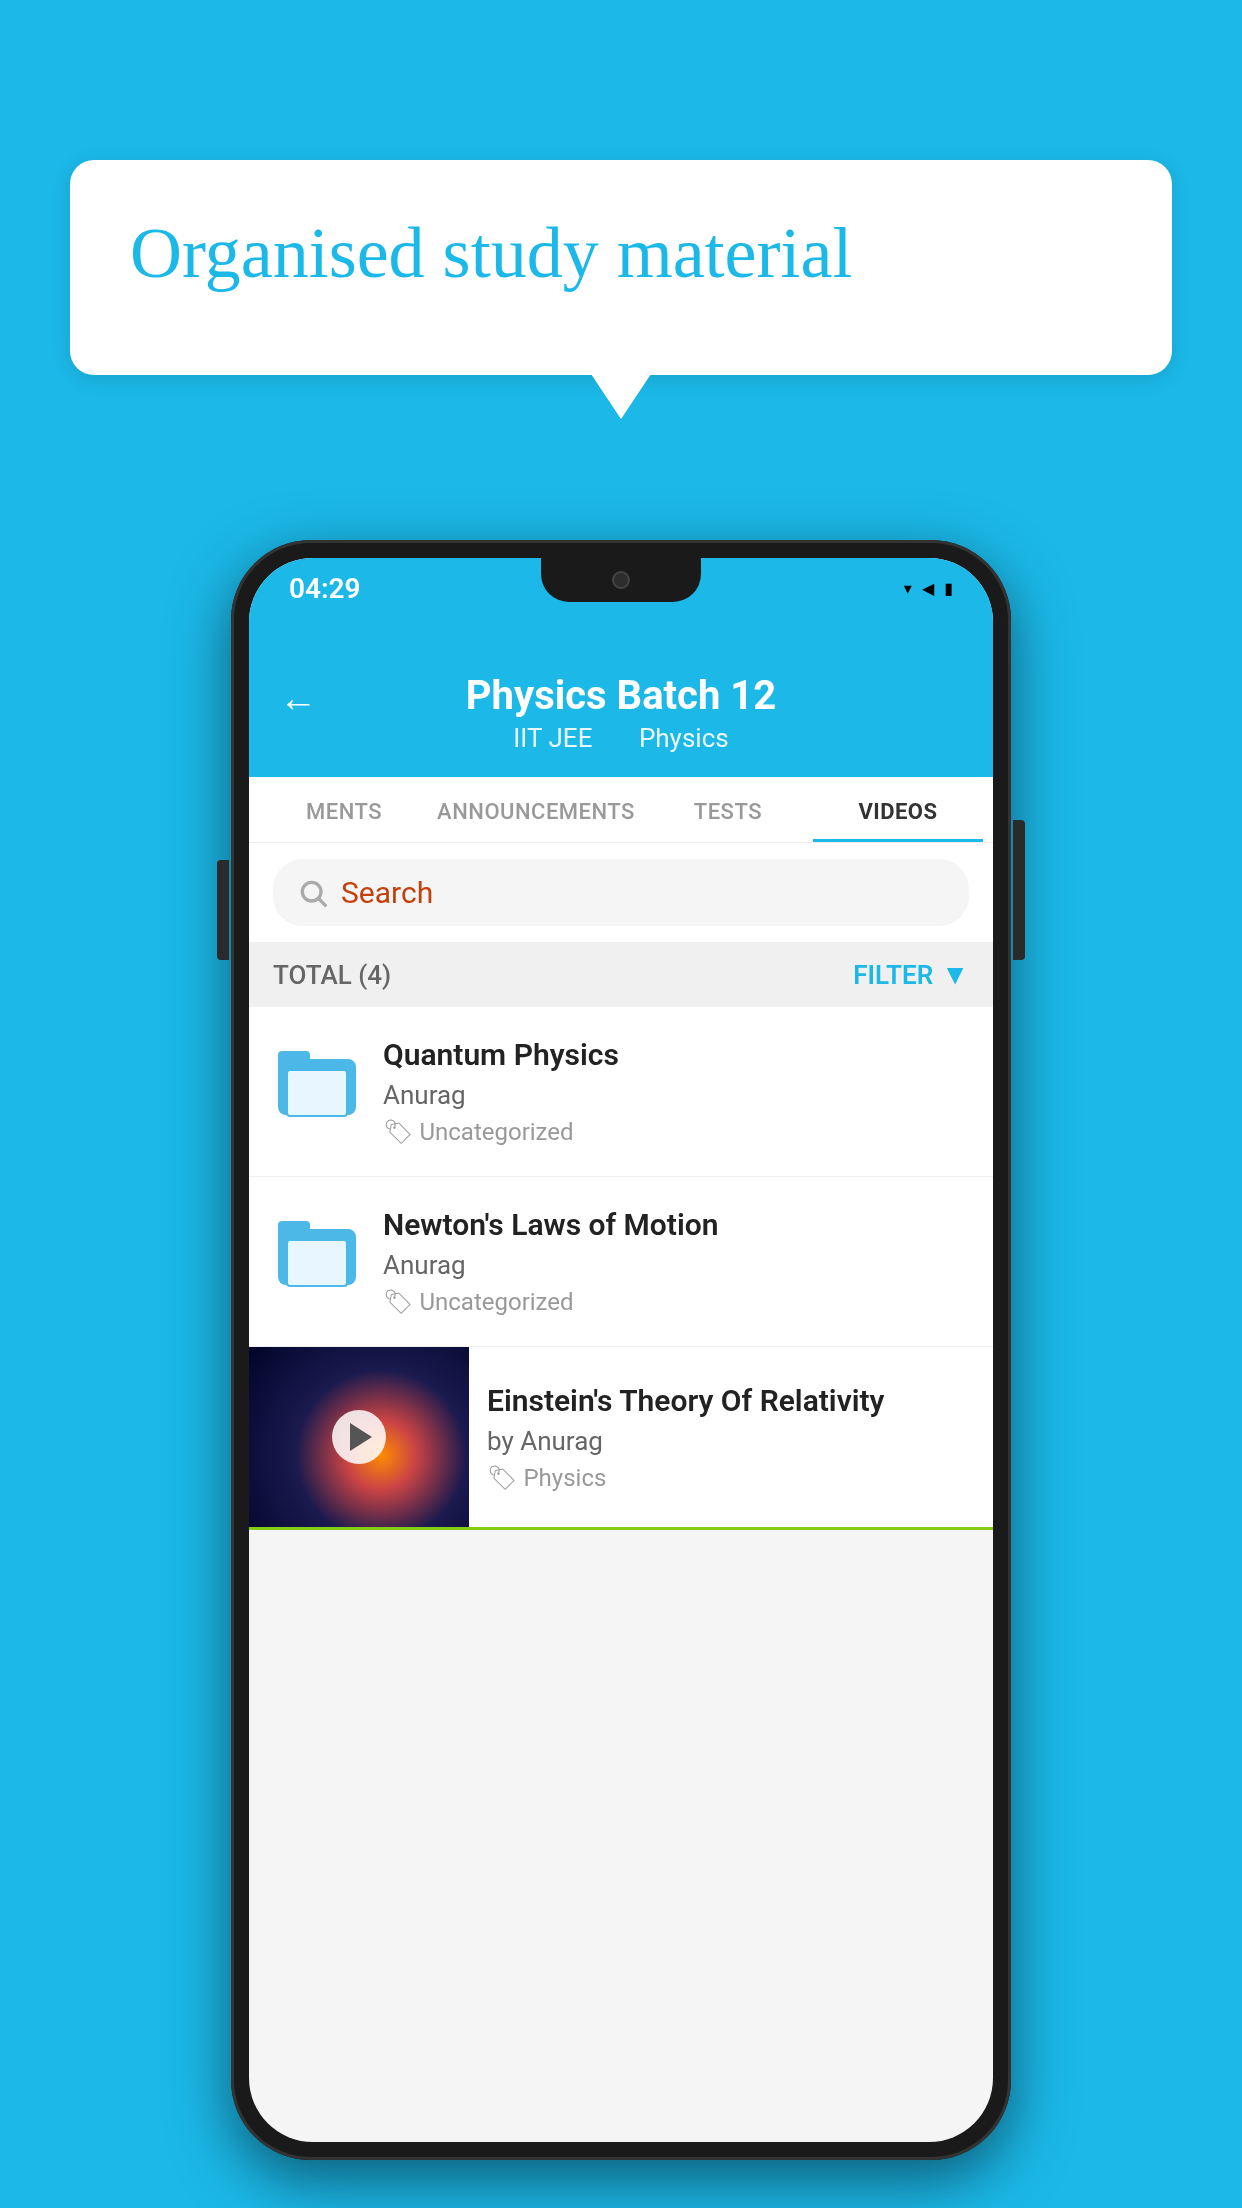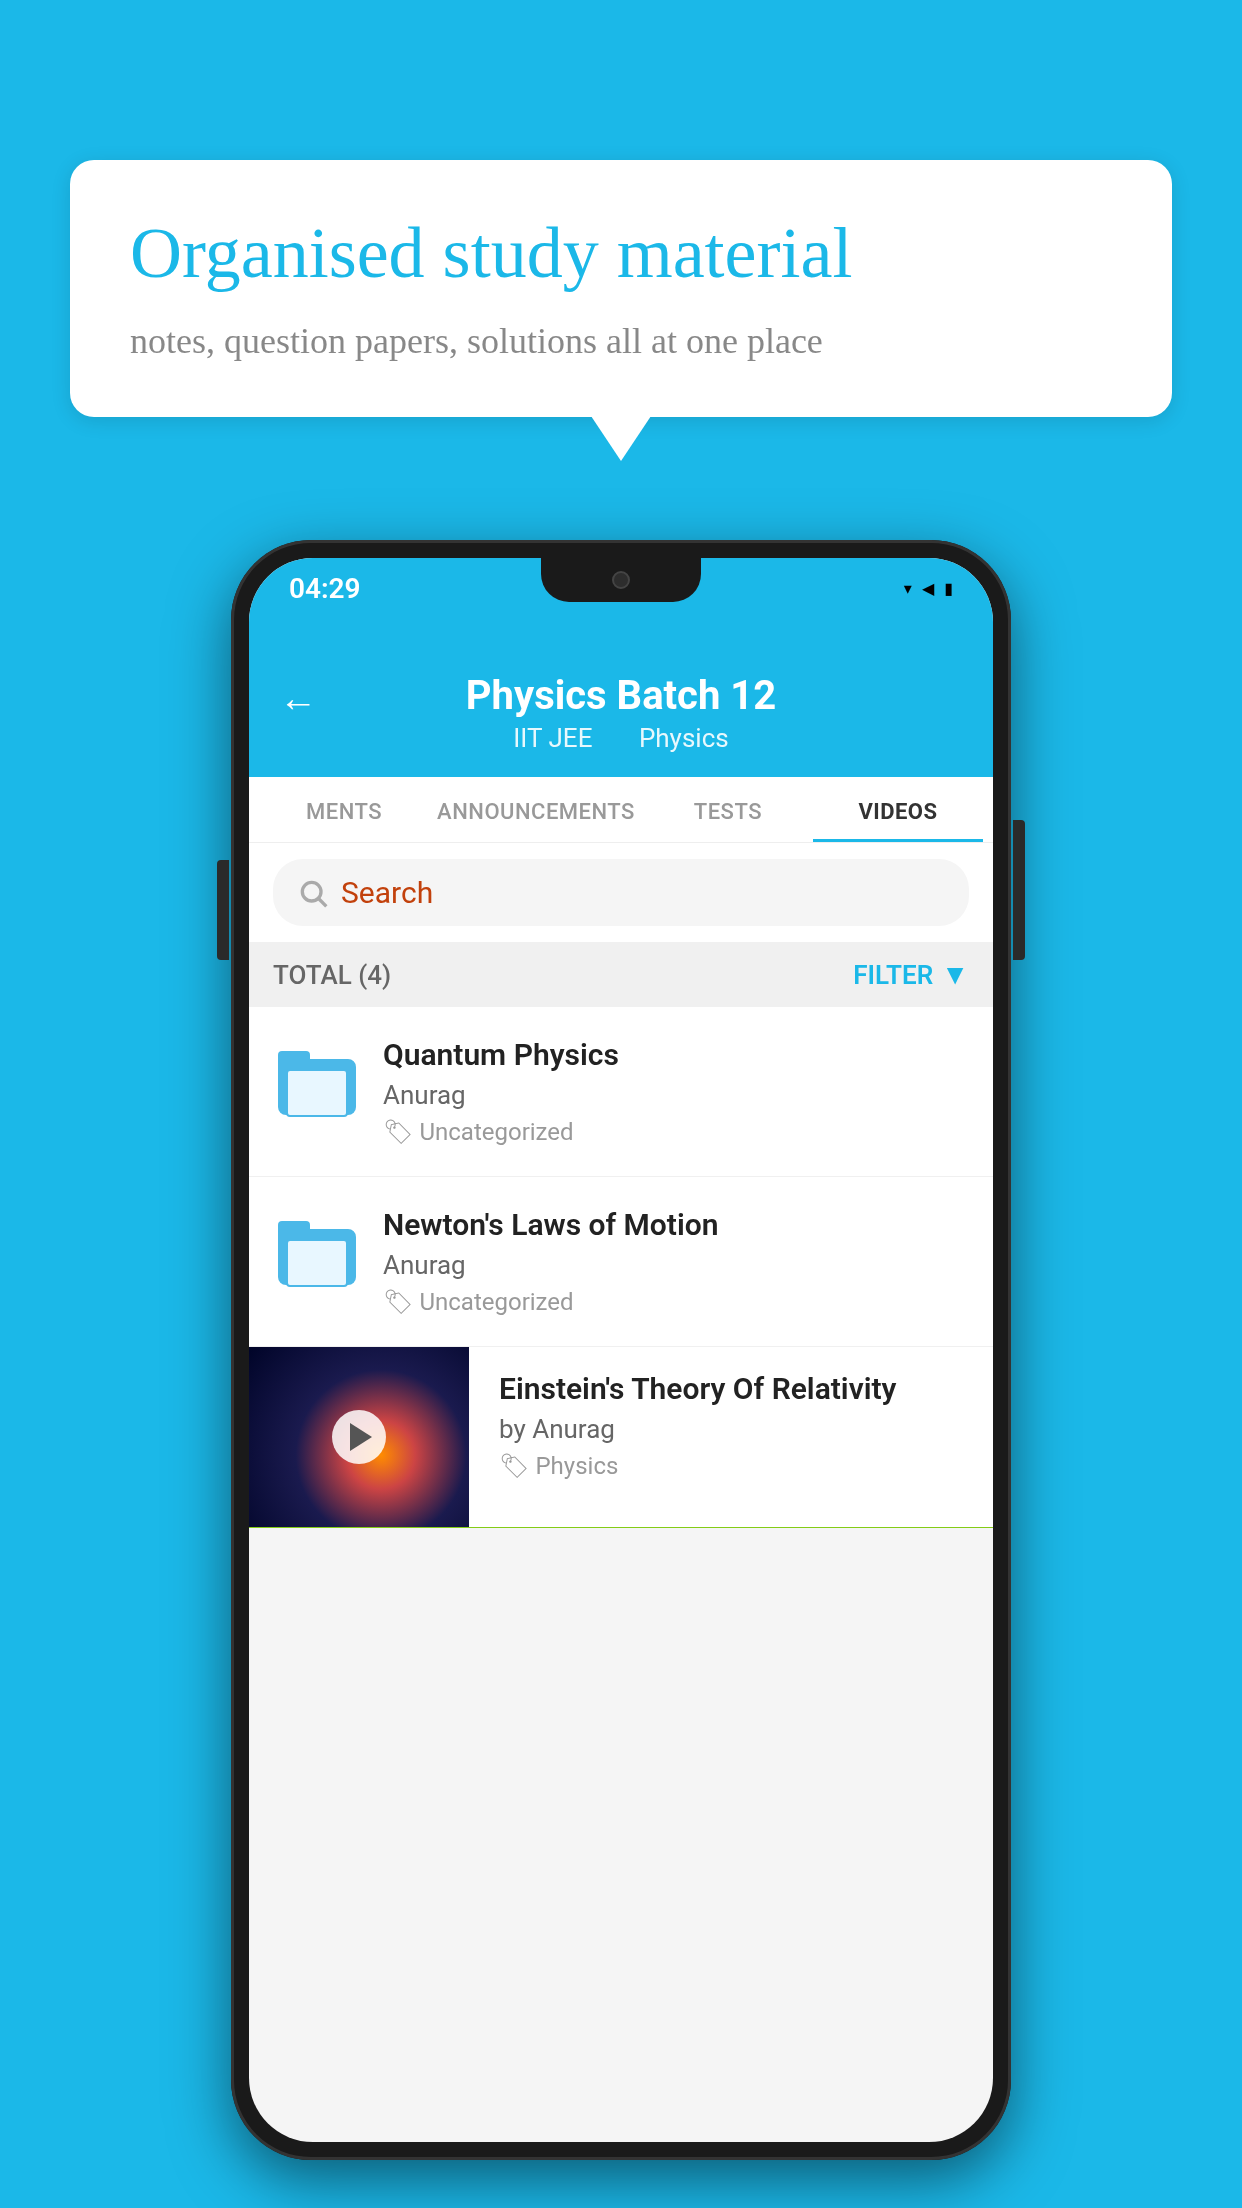--- a/index.html
+++ b/index.html
@@ -338,24 +338,24 @@
       font-size: 24px;
       color: #999;
       display: flex;
       align-items: center;
       gap: 6px;
     }
 
     
     .video-item-thumb {
       display: flex;
-      align-items: flex-start;
+      align-items: center;
       padding: 0 0 0 0;
-      border-bottom: 1px solid #84cc16;
-      gap: 12px;
+      border-bottom: 3px solid #84cc16;
+      gap: 0;
     }
     .thumb-container {
       width: 220px;
       height: 180px;
       flex-shrink: 0;
       background: #1a1a2e;
       position: relative;
       overflow: hidden;
     }
     .thumb-bg {
@@ -405,21 +405,20 @@
       display: flex;
       align-items: center;
       gap: 6px;
     }
   </style>
 </head>
 <body>
 
 <div class="speech-bubble">
   <h1 class="bubble-title">Organised study material</h1>
-  <p class="bubble-subtitle">notes, question papers, solutions all at one place</p>
 </div>
 
 <div class="phone-wrapper">
   <div class="phone-outer">
     <div class="phone-screen">
 
       <div class="notch">
         <div class="notch-camera"></div>
       </div>
 

